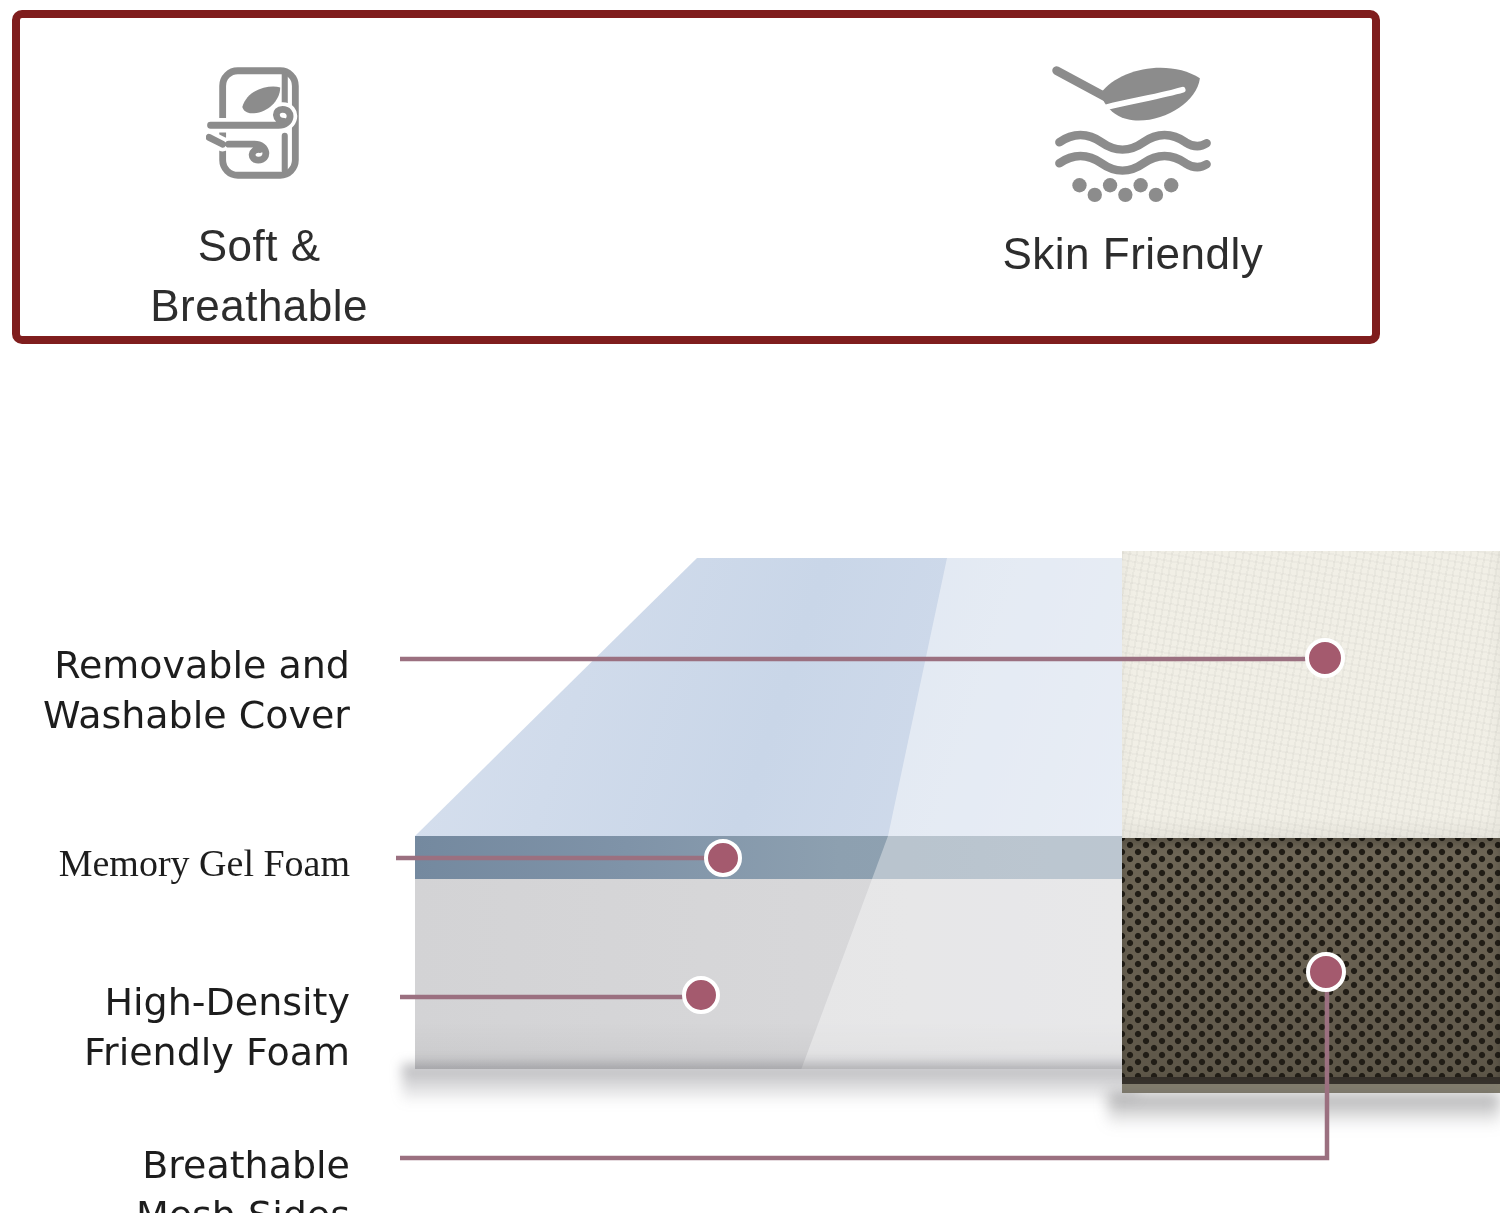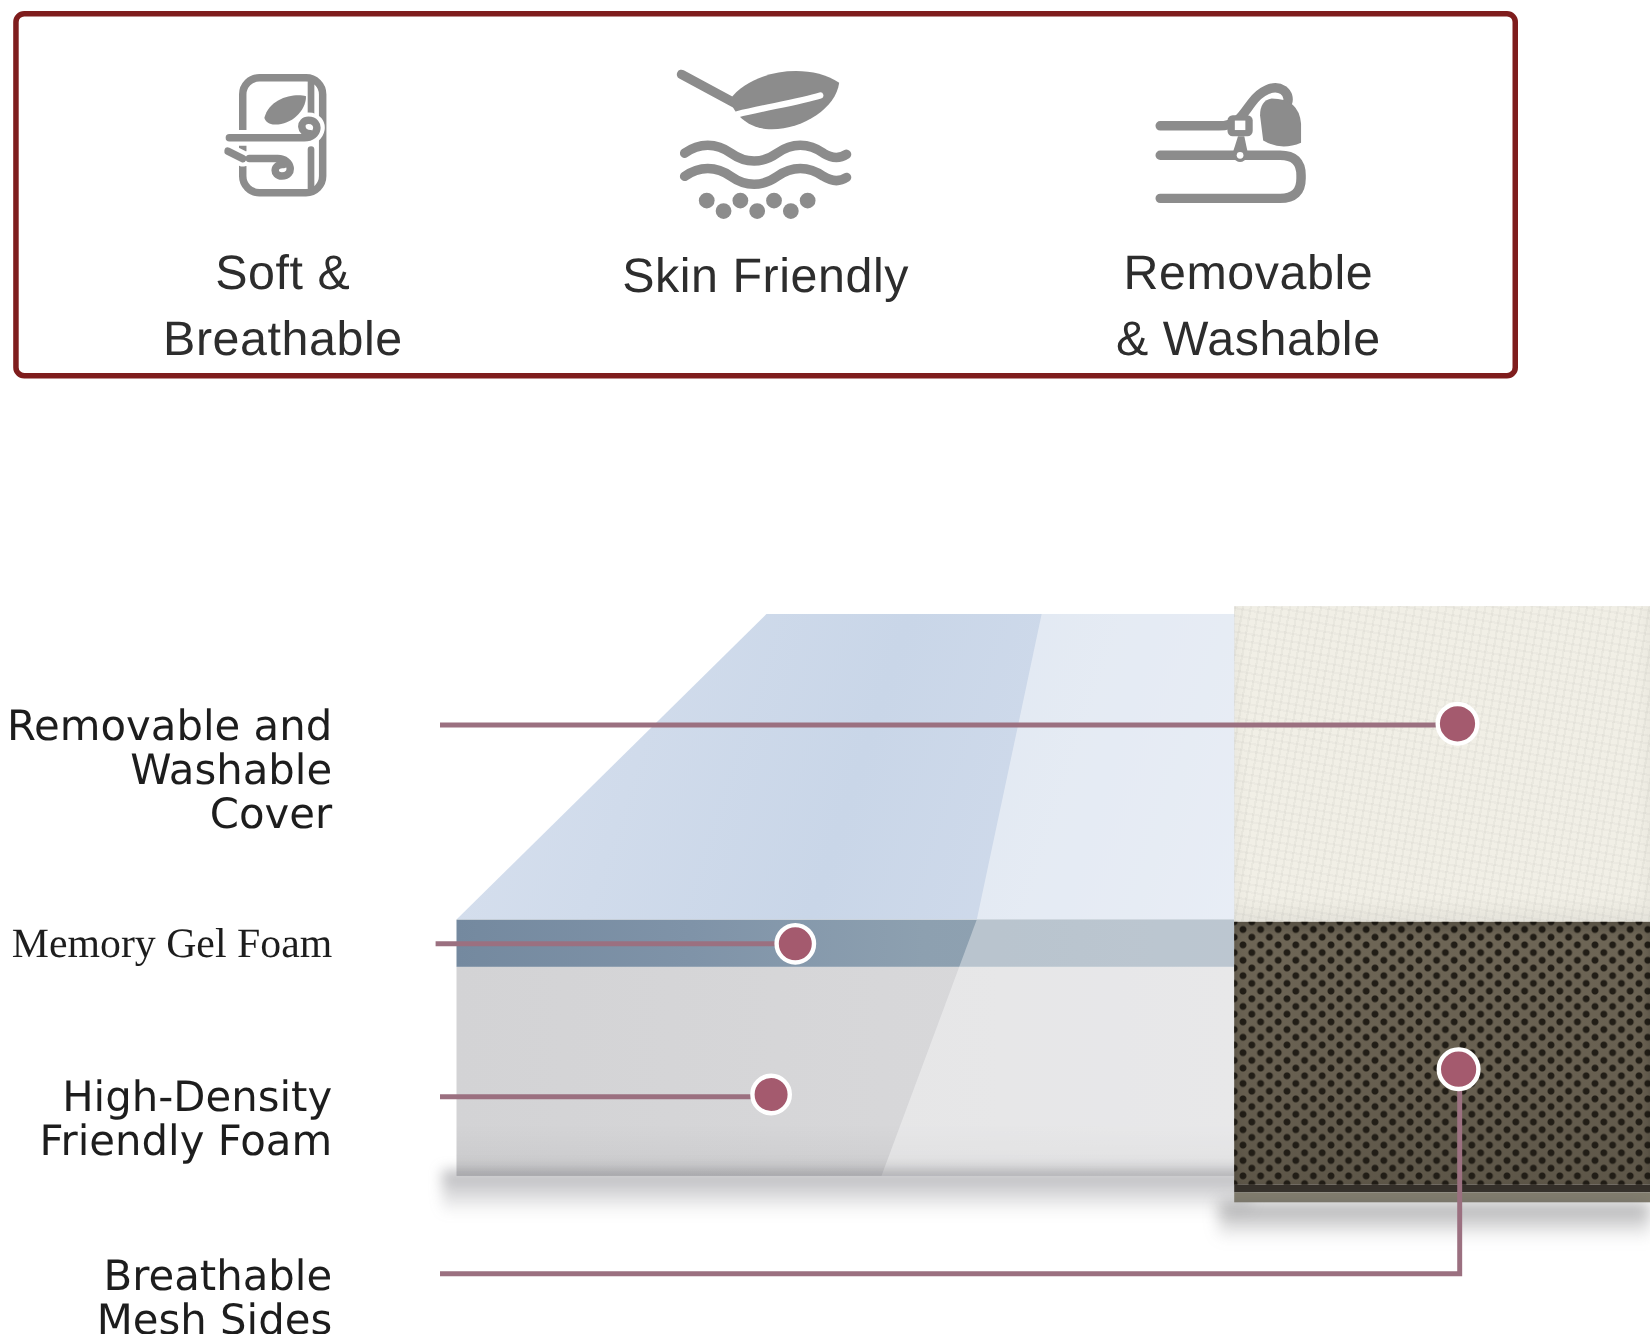--- a/index.html
+++ b/index.html
@@ -5,21 +5,21 @@
   html,body{margin:0;padding:0;}
   body{
     width:1500px;height:1213px;position:relative;overflow:hidden;
     background:#ffffff;
     font-family:"Liberation Sans",sans-serif;
   }
 
   
   .header-box{
     position:absolute;left:12px;top:10px;width:1368px;height:334px;
-    box-sizing:border-box;border:5px solid #7f1d1d;border-radius:10px;
+    box-sizing:border-box;border:8px solid #7f1d1d;border-radius:10px;
     background:#ffffff;display:flex;justify-content:space-between;
     padding:26px 24px 0 24px;
   }
   .feature{width:33%;display:flex;flex-direction:column;align-items:center;}
   .icon-wrap{height:166px;display:flex;align-items:center;justify-content:center;}
   .feature-label{
     margin-top:14px;text-align:center;white-space:pre-line;
     font-size:44px;line-height:1.36;font-weight:400;letter-spacing:.5px;
     color:#2d2d2d;
   }
@@ -88,22 +88,22 @@
     background:linear-gradient(to bottom,rgba(95,95,98,.55),rgba(255,255,255,0));
     filter:blur(7px);
   }
 
   
   .callouts{position:absolute;left:0;top:0;z-index:5;pointer-events:none;}
   .callout-line{stroke:#9b7080;stroke-width:4.5;fill:none;}
   .callout-dot{fill:#a45a6e;stroke:#ffffff;stroke-width:4;}
 
   .callout-label{
-    position:absolute;right:1198px;z-index:6;text-align:right;white-space:pre-line;
-    font-family:"DejaVu Sans",sans-serif;font-size:38px;line-height:40px;
+    position:absolute;right:1150px;z-index:6;text-align:right;white-space:pre-line;
+    font-family:"DejaVu Sans",sans-serif;font-size:38px;line-height:50px;
     color:#1d1d1d;letter-spacing:0;
   }
   .lbl-cover{top:640px;}
   .lbl-gel{top:838px;font-family:Liberation Serif, serif;}
   .lbl-support{top:977px;}
   .lbl-mesh{top:1140px;}
 </style>
 </head>
 <body>
 
@@ -138,35 +138,20 @@
         <circle cx="98" cy="140" r="7.5" class="icon-fill"></circle>
         <circle cx="130" cy="140" r="7.5" class="icon-fill"></circle>
         <circle cx="50" cy="154" r="7.5" class="icon-fill" transform="translate(0,-4)"></circle>
         <circle cx="82" cy="154" r="7.5" class="icon-fill" transform="translate(0,-4)"></circle>
         <circle cx="114" cy="154" r="7.5" class="icon-fill" transform="translate(0,-4)"></circle>
       </svg>
     </div>
     <div class="feature-label">Skin Friendly</div>
   </div>
 
-  <div class="feature">
-    <div class="icon-wrap">
-      <svg width="172" height="140" viewBox="0 0 180 146">
-        <path d="M6 92 H120 Q140 92 140 111 V114 Q140 133 120 133 H6" class="icon-stroke" stroke-width="9"></path>
-        <path d="M6 64 H62 C80 64 84 54 93 42 C101 31 114 24 123 30 C132 37 127 50 116 47" class="icon-stroke" stroke-width="9"></path>
-        <path d="M112 38 Q138 38 140 62 L140 80 Q121 88 104 78 L101 54 Q101 40 112 38 Z" class="icon-fill"></path>
-        <rect x="70" y="54" width="24" height="20" rx="5" class="icon-fill"></rect>
-        <rect x="77" y="59" width="10" height="9" fill="#ffffff"></rect>
-        <path d="M80 74 L74 93 Q82 104 90 93 L86 74 Z" class="icon-fill"></path>
-        <circle cx="82" cy="92" r="3.2" fill="#ffffff"></circle>
-      </svg>
-    </div>
-    <div class="feature-label">Removable
-&amp; Washable</div>
-  </div>
 
 </div>
 
 <div class="diagram">
 
   <div class="layer top-foam"></div>
   <div class="layer sheet-top"></div>
   <div class="layer gel-stripe"></div>
   <div class="layer support-foam"></div>
   <div class="layer sheet-front"></div>

